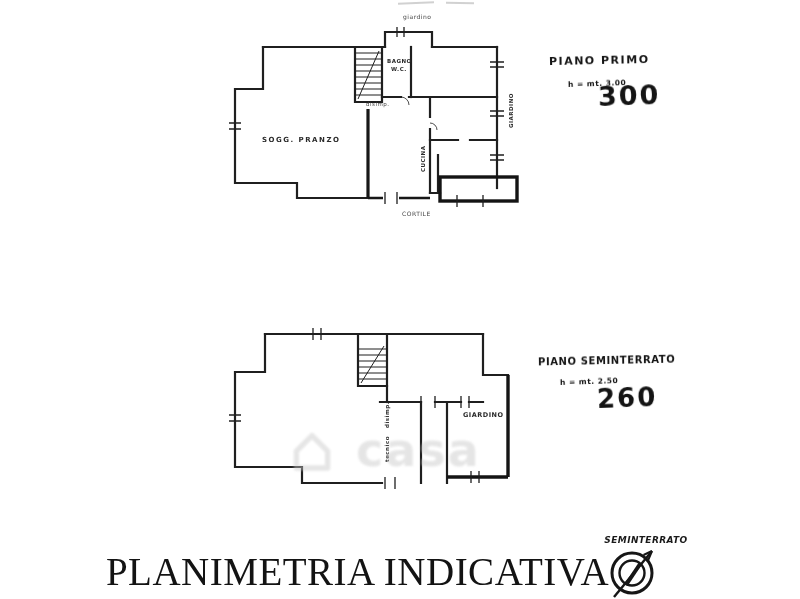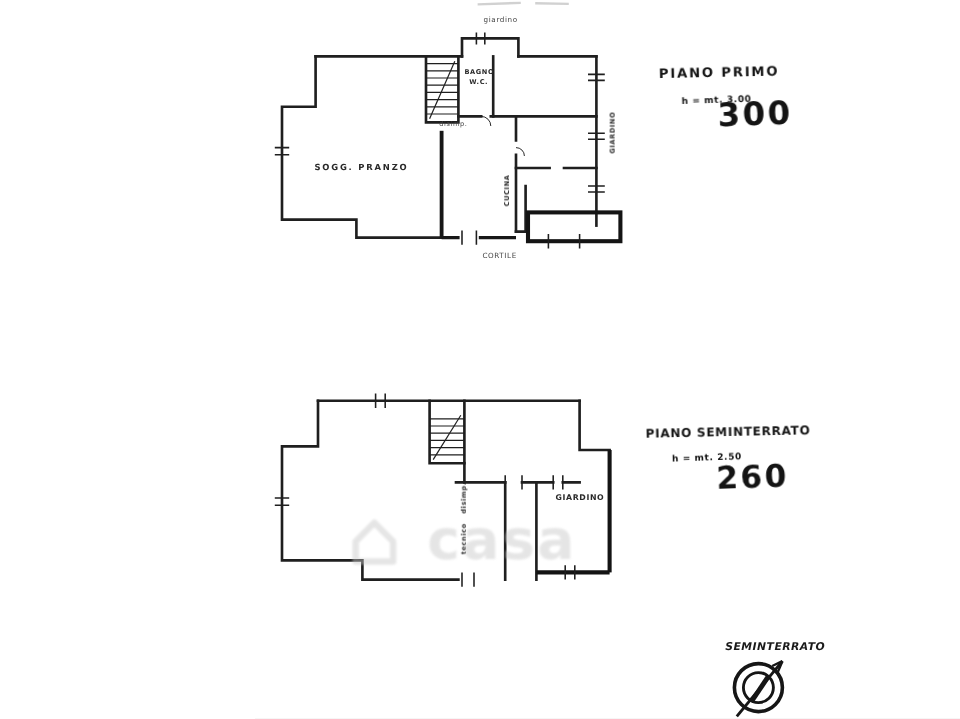--- a/index.html
+++ b/index.html
@@ -129,20 +129,21 @@
   <div class="hand height-note" style="left:560px;top:377px;">h = mt. 2.50</div>
   <div class="hand area-value" style="left:597px;top:383px;font-size:26px;">260</div>
 
   <div class="watermark">
     <svg width="48" height="56" viewBox="0 0 80 80">
       <path d="M14,42 L40,16 L66,42 V70 H14 Z" fill="none" stroke="#c7c7c7" stroke-width="9" stroke-linejoin="round"></path>
     </svg>
     <span class="wm-text">casa</span>
   </div>
 
+  <div class="doc-title">PLANIMETRIA INDICATIVA</div>
 
   <div class="orient-label">SEMINTERRATO</div>
   <svg style="position:absolute;left:606px;top:547px;filter:blur(0.25px);" width="54" height="52" viewBox="0 0 54 52">
     <circle cx="26" cy="26" r="20" fill="none" stroke="#161616" stroke-width="3"></circle>
     <circle cx="26" cy="26" r="12.5" fill="none" stroke="#161616" stroke-width="2.4"></circle>
     <path d="M8,50 L46,4" fill="none" stroke="#161616" stroke-width="2.4"></path>
     <path d="M46,4 L37.5,8 M46,4 L42,13.5" fill="none" stroke="#161616" stroke-width="2"></path>
     <path d="M20,38 L34,17" fill="none" stroke="#161616" stroke-width="4"></path>
   </svg>
 

